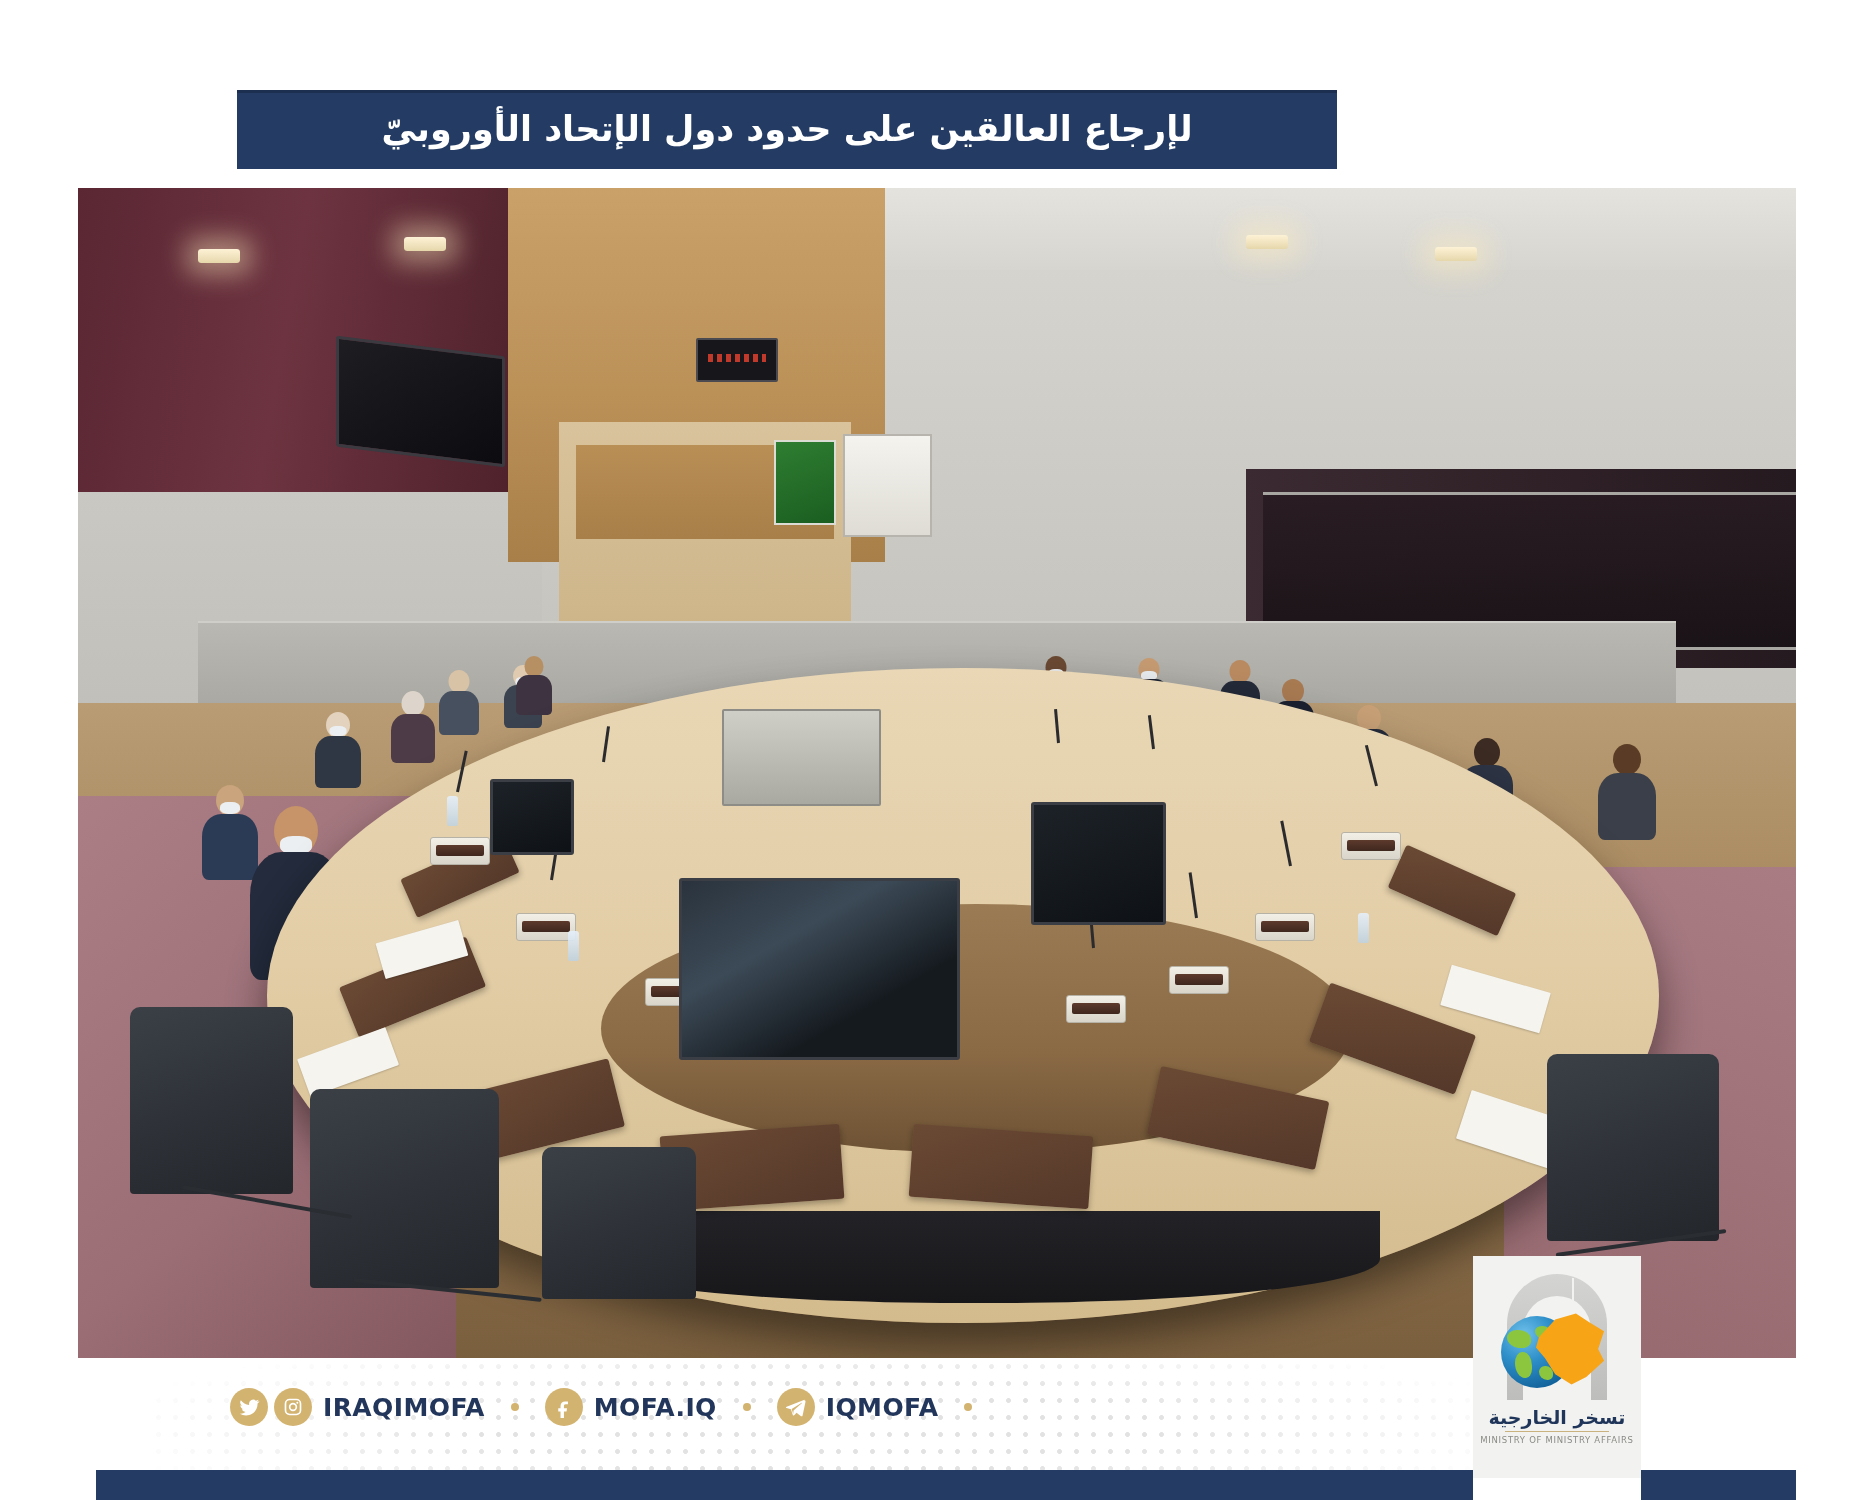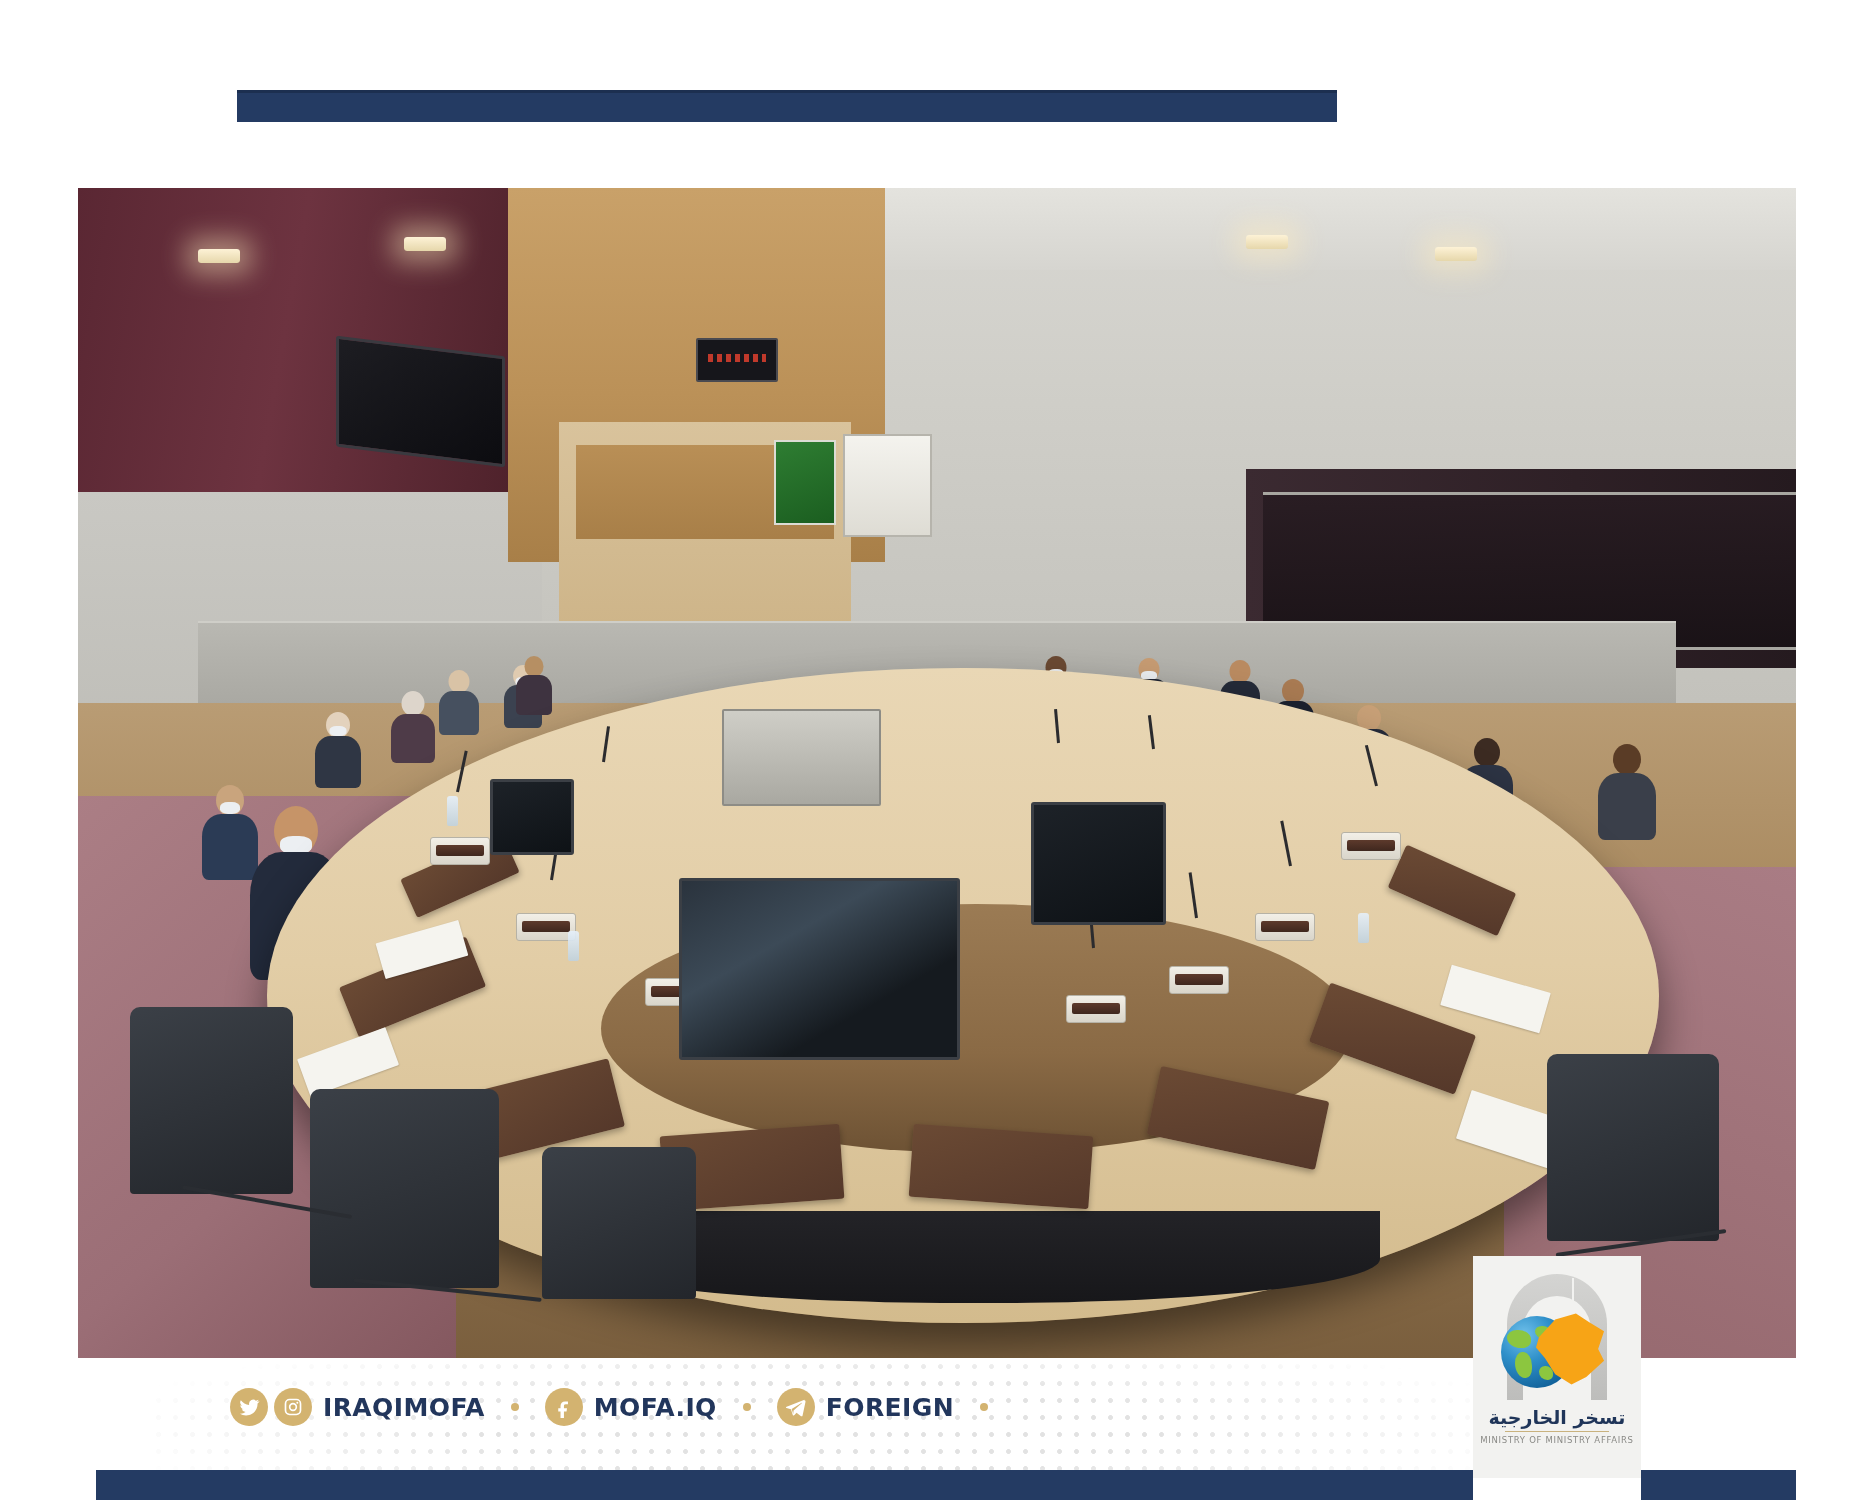--- a/index.html
+++ b/index.html
@@ -484,20 +484,21 @@
     <div class="chair" style="left:27.0%; top:82.0%; width:9.0%;  height:13%;"></div>
     <div class="chair" style="left:85.5%; top:74.0%; width:10.0%; height:16%;"></div>
     <div class="chair-leg" style="left:6.0%;  top:86.5%; width:10%; height:4px; transform:rotate(10deg);"></div>
     <div class="chair-leg" style="left:16.0%; top:94.0%; width:11%; height:4px; transform:rotate(6deg);"></div>
     <div class="chair-leg" style="left:86.0%; top:90.0%; width:10%; height:4px; transform:rotate(-8deg);"></div>
 
   </div>
 </div>
 
 <div class="headline-bar">
+  <div class="headline-text">لإرجاع العالقين على حدود دول الإتحاد الأوروبيّ</div>
 </div>
 
 <div class="footer">
   <div class="dots"></div>
 
   <div class="social-row">
 
     <div class="social-item">
       <div class="icon-pair">
         <span class="ico">
@@ -528,21 +529,21 @@
     </div>
 
     <span class="sep"></span>
 
     <div class="social-item">
       <span class="ico">
         <svg width="21" height="21" viewBox="0 0 24 24" fill="#ffffff">
           <path d="M22.3 3.2 1.9 11.1c-1.1.4-1.1 1.1-.2 1.4l5.1 1.6 2 6.1c.2.7.1.9.9.9.6 0 .8-.3 1.1-.6l2.4-2.4 5.1 3.8c.9.5 1.6.2 1.8-.9l3.3-15.4c.3-1.3-.5-1.9-1.1-1.6zM7.6 13.7 18.6 6.8c.5-.3 1-.2.6.2l-9.4 8.5-.4 3.9-1.8-5.7z"></path>
         </svg>
       </span>
-      <span class="handle">FOREIGN</span>
+      <span class="handle">IQMOFA</span>
     </div>
 
     <span class="sep"></span>
 
 
   </div>
 </div>
 
 <div class="logo-box">
   <div class="logo-art">

